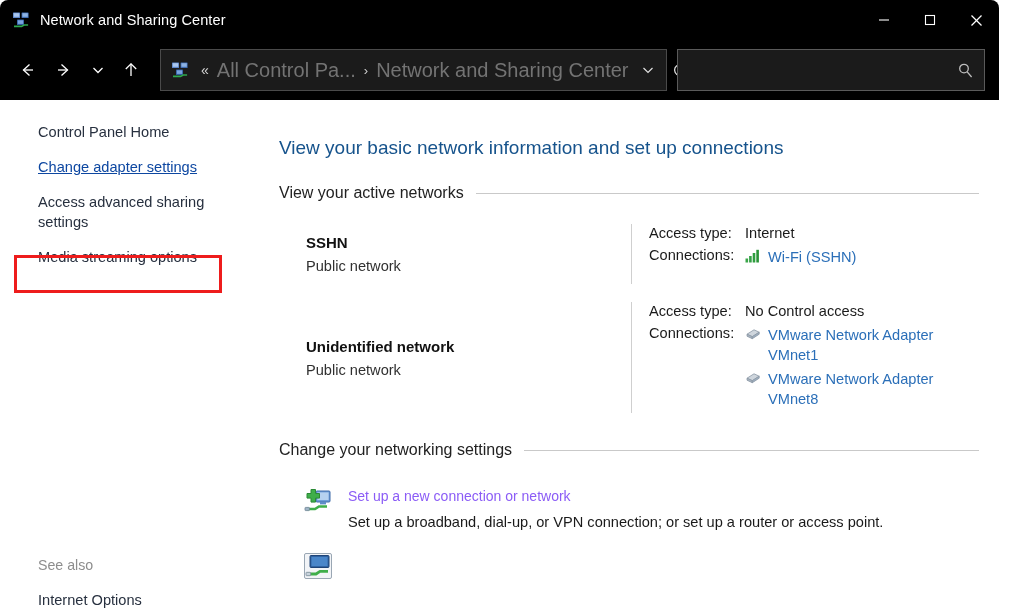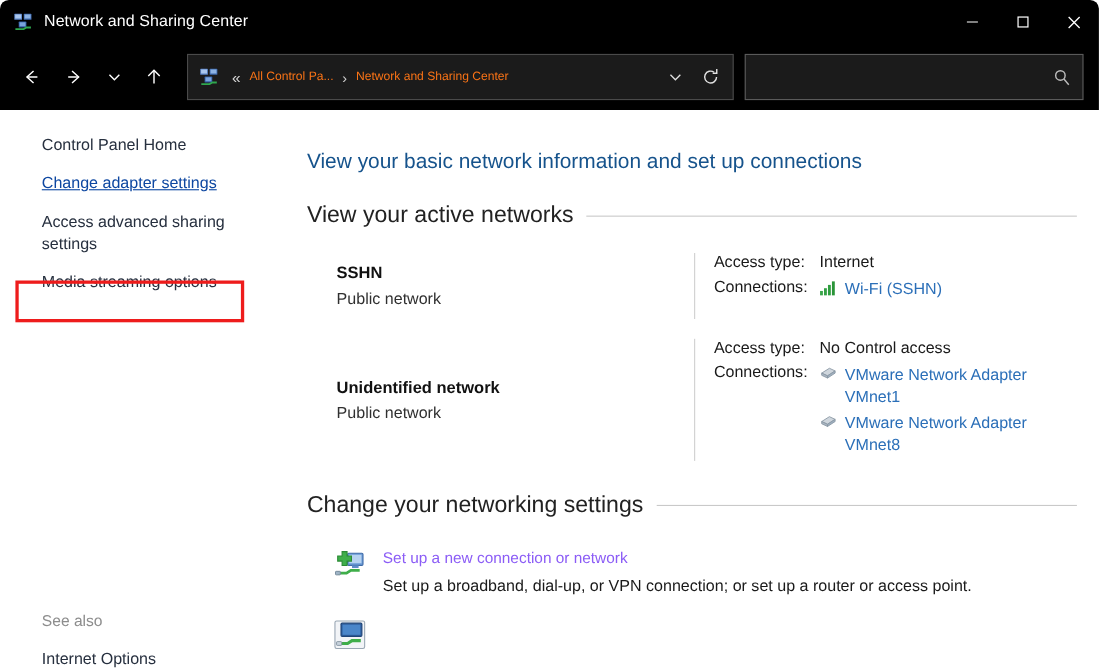--- a/index.html
+++ b/index.html
@@ -95,22 +95,22 @@
     padding: 0 4px 0 10px;
     min-width: 0;
   }
   .crumb-icon {
     width: 18px; height: 18px;
     flex: 0 0 18px;
     margin-right: 8px;
     position: relative;
   }
   .crumb {
-    color: #f97316;
-    font-size: 11px;
+    color: #737373;
+    font-size: 20px;
     white-space: nowrap;
     padding: 2px 4px;
   }
   .crumb-sep {
     color: #cfcfcf;
     font-size: 13px;
     padding: 0 4px;
     white-space: nowrap;
   }
   .crumb-overflow {
@@ -218,21 +218,21 @@
     margin-bottom: 24px;
     line-height: 24px;
   }
   .section-head {
     display: flex;
     align-items: center;
     gap: 12px;
     margin-bottom: 16px;
   }
   .section-head-text {
-    font-size: 21px;
+    font-size: 16px;
     color: #222222;
     white-space: nowrap;
   }
   .section-rule {
     flex: 1 1 auto;
     height: 1px;
     background: #c9c9c9;
   }
 
   .net-row {

